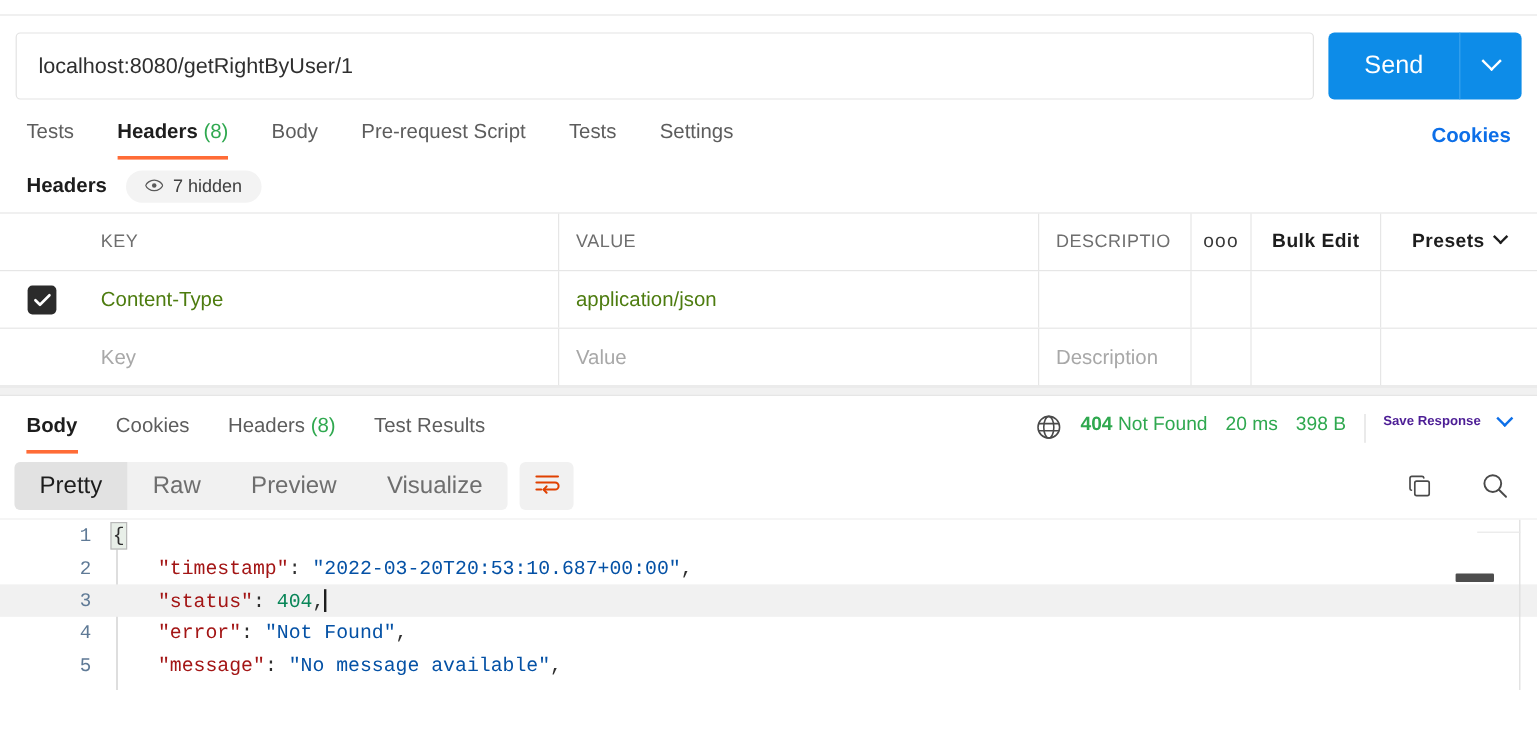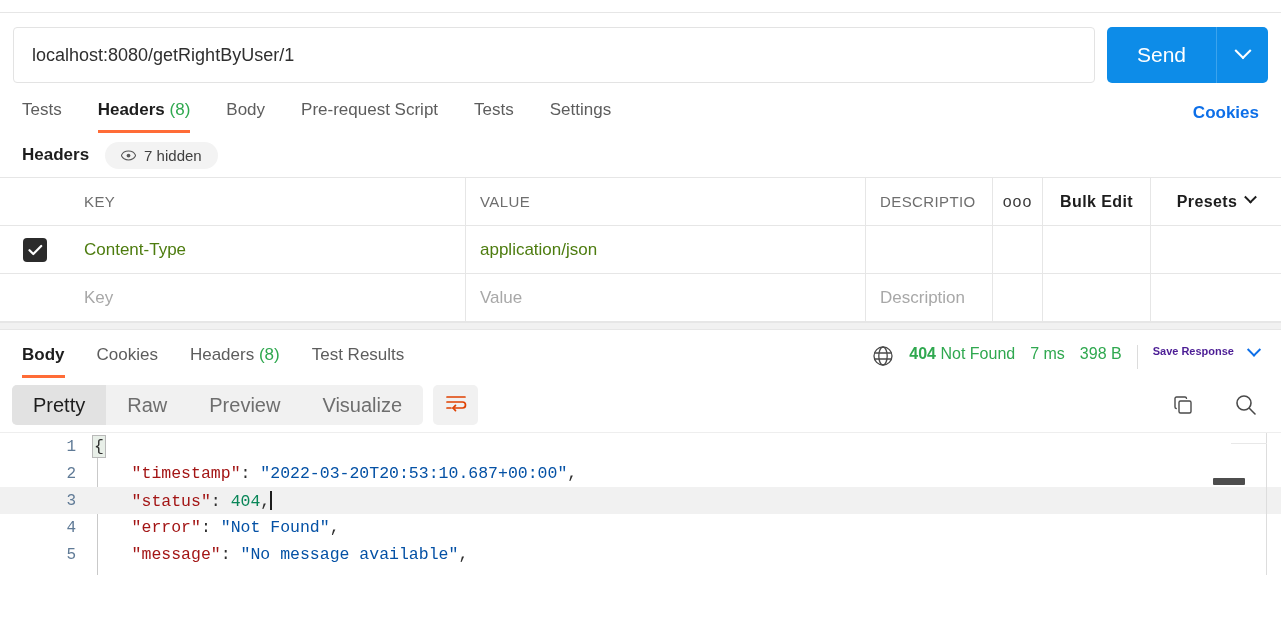--- a/index.html
+++ b/index.html
@@ -494,21 +494,21 @@
       <svg width="22" height="22" viewBox="0 0 22 22" fill="none">
         <circle cx="11" cy="11" r="9" stroke="#4a4a4a" stroke-width="1.3"></circle>
         <ellipse cx="11" cy="11" rx="4.2" ry="9" stroke="#4a4a4a" stroke-width="1.3"></ellipse>
         <path d="M2.3 8h17.4M2.3 14h17.4" stroke="#4a4a4a" stroke-width="1.3"></path>
       </svg>
     </span>
     <span class="stat">
       <span>404</span>
       <span class="sw">Not Found</span>
     </span>
-    <span class="meta-num">7 ms</span>
+    <span class="meta-num">20 ms</span>
     <span class="meta-num">398 B</span>
     <span class="vsep"></span>
     <span class="save-resp">Save Response</span>
     <span class="save-caret">
       <span class="chev"></span>
     </span>
   </div>
 </div>
 
 <div class="pretty-bar">

